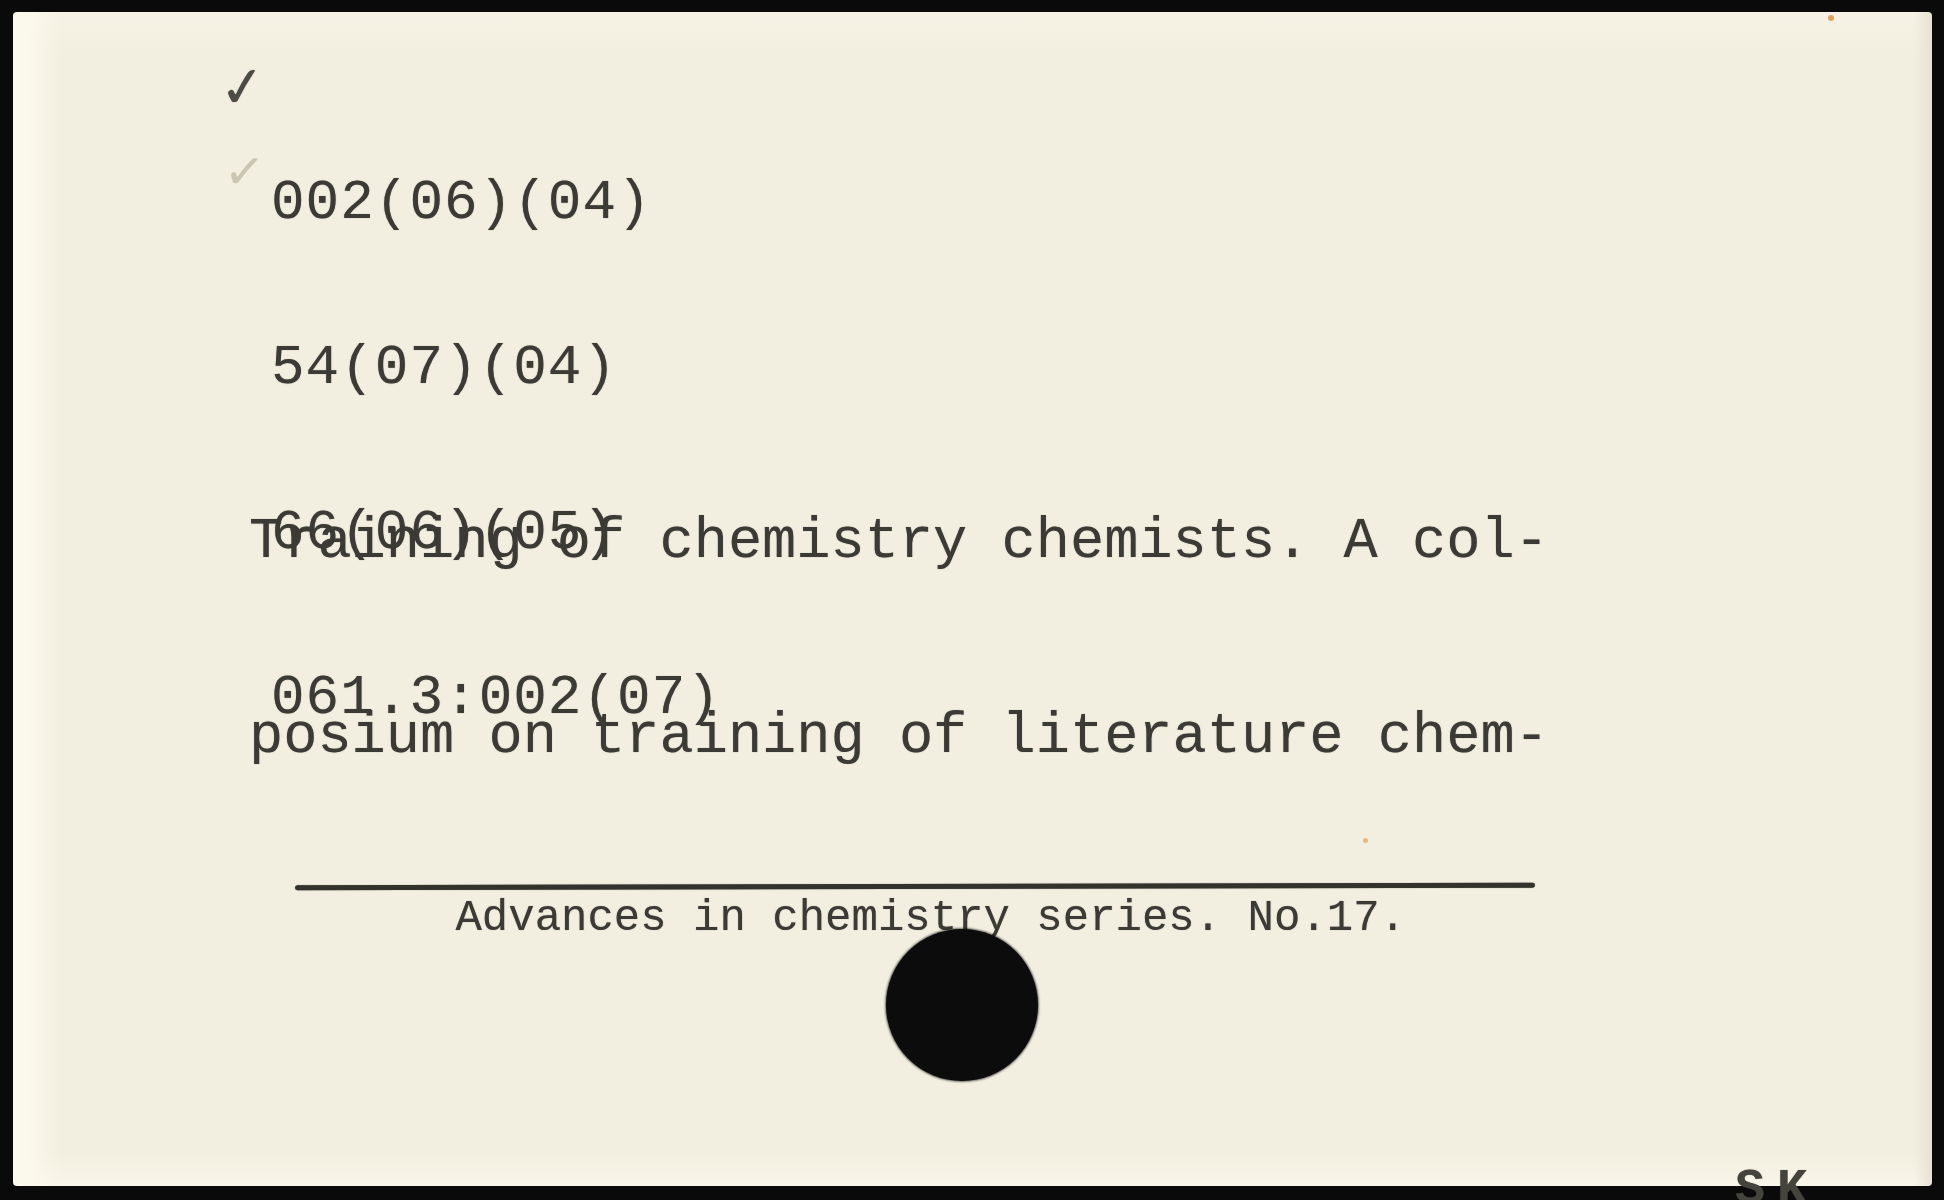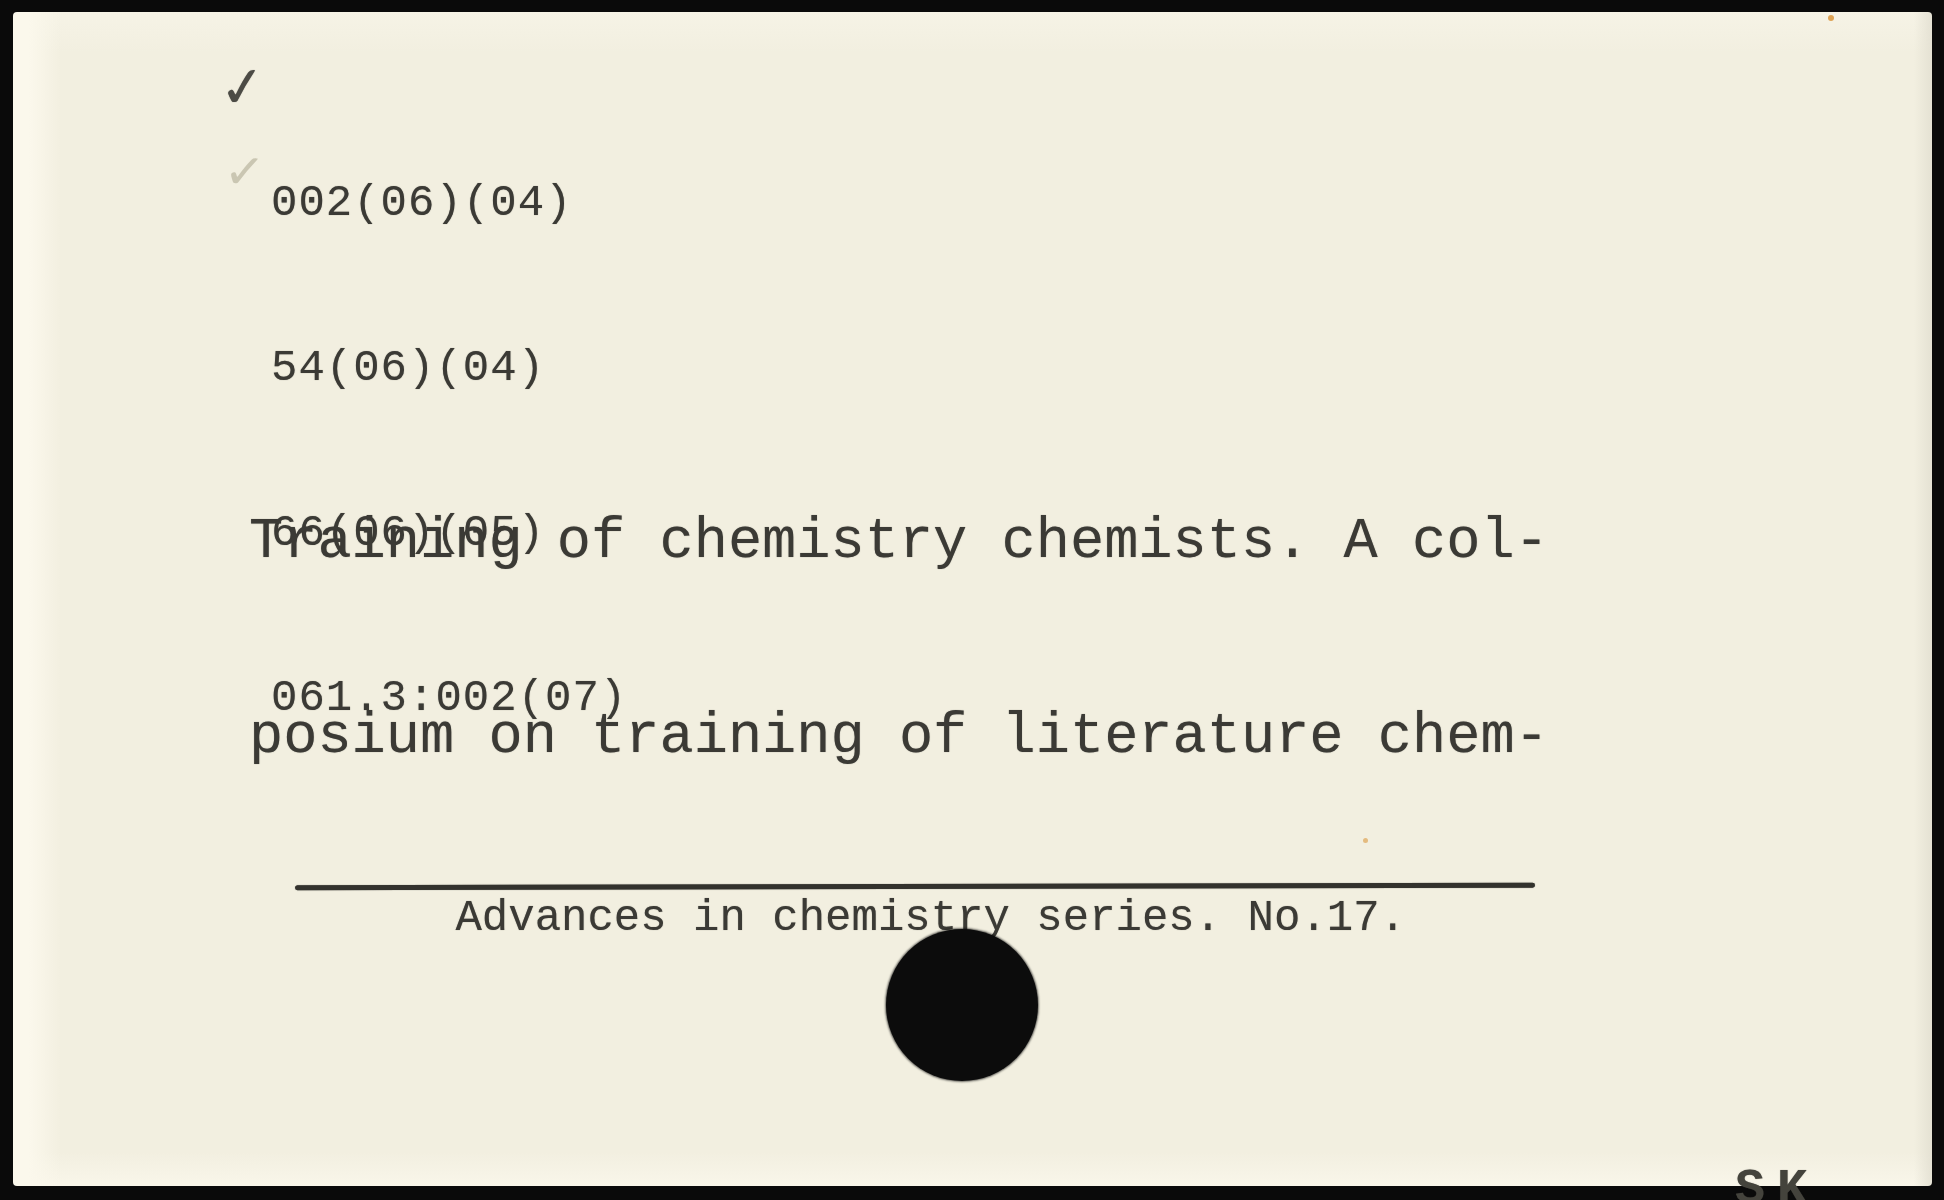--- a/index.html
+++ b/index.html
@@ -58,21 +58,21 @@
     color: rgba(170,164,141,0.55);
     transform: rotate(4deg);
     text-shadow: none;
   }
 
   
   .classification {
     position: absolute;
     left: 258px;
     top: 54px;
-    font-size: 44px;
+    font-size: 56px;
     line-height: 55px;
     letter-spacing: 1px;
     white-space: pre;
   }
 
   
   .description {
     position: absolute;
     left: 236px;
     top: 368px;
@@ -142,21 +142,21 @@
 <body>
 
 <div class="scene">
   <div class="card">
 
     <span class="checkmark">✓</span>
     <span class="checkmark faint">✓</span>
 
     <div class="classification ink">
       <div>002(06)(04)</div>
-      <div>54(06)(04)</div>
+      <div>54(07)(04)</div>
       <div>66(06)(05)</div>
       <div>061.3:002(07)</div>
     </div>
 
     <div class="description ink">
       <div>Training of chemistry chemists. A col-</div>
       <div>posium on training of literature chem-</div>
       
       
     </div>

